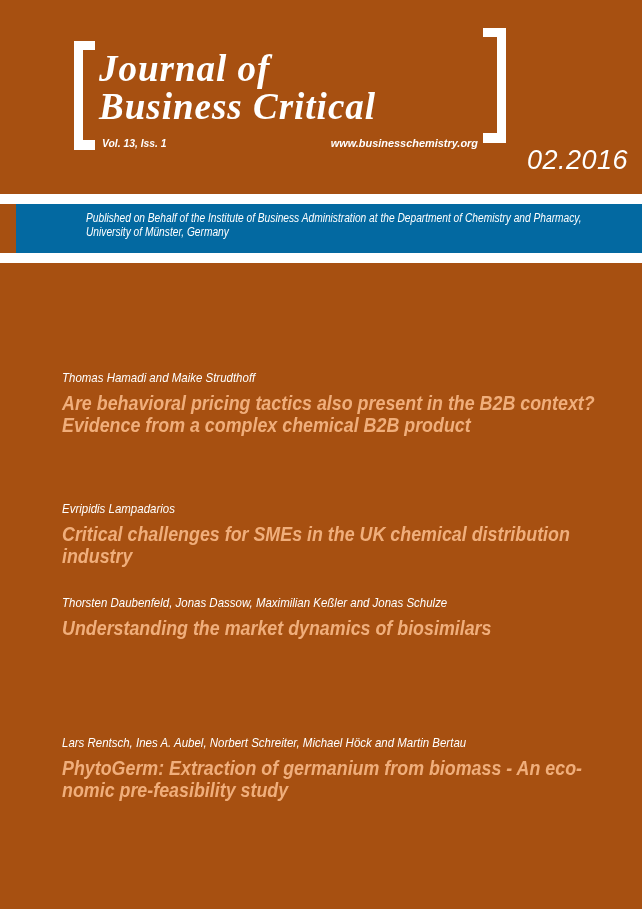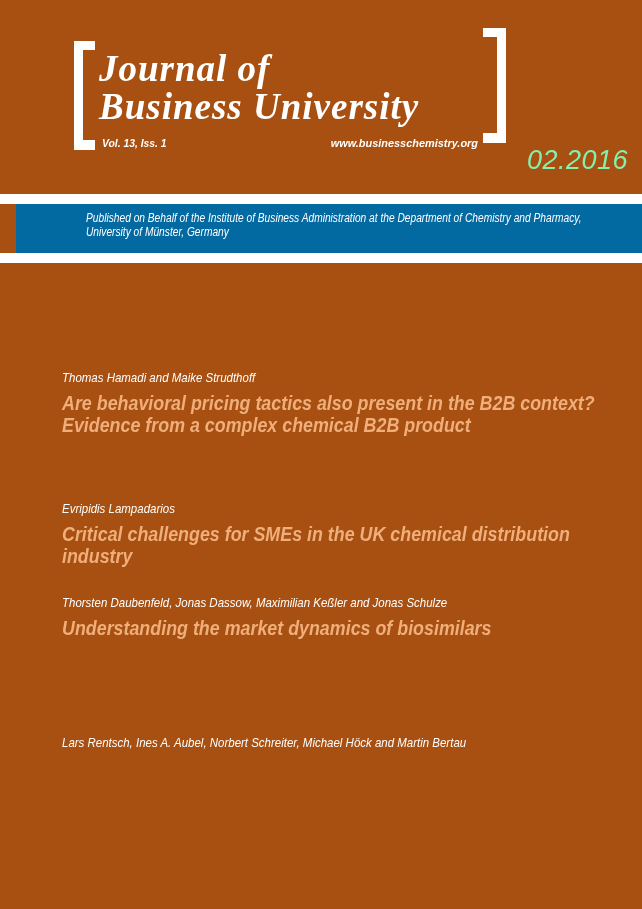--- a/index.html
+++ b/index.html
@@ -49,21 +49,21 @@
   }
   .website {
     position: absolute; left: 300px; top: 137px; width: 178px;
     font-size: 11.5px; font-weight: bold; color: #fff;
     text-align: right;
     transform: scaleX(0.95); transform-origin: 100% 0;
     white-space: nowrap;
   }
   .issue-date {
     position: absolute; right: 14px; top: 145px;
-    font-size: 27px; font-weight: 300; color: #86efac;
+    font-size: 27px; font-weight: 300; color: #ffffff;
     letter-spacing: 0.5px;
     white-space: nowrap;
   }
 
   
   .stripe-white-1 { position: absolute; left: 0; top: 194px; width: 642px; height: 10px; background: #fff; }
   .publisher-banner {
     position: absolute; left: 16px; top: 204px; width: 642px; height: 49px;
     background: #0369a1;
     box-sizing: border-box;
@@ -104,21 +104,21 @@
 <body>
 
 <div class="page">
 
   <header>
     <div class="bracket-left"></div>
     <div class="bracket-right"></div>
 
     <div class="logo-text">
       <div>Journal of</div>
-      <div>Business University</div>
+      <div>Business Critical</div>
     </div>
 
     <div class="vol-issue">Vol. 13, Iss. 1</div>
     <div class="website">www.businesschemistry.org</div>
     <div class="issue-date">02.2016</div>
   </header>
 
   <div class="stripe-white-1"></div>
   <div class="publisher-banner">
     <div class="condense">
@@ -148,16 +148,20 @@
 
     <article class="toc-item toc-item-3">
       <div class="authors condense">Thorsten Daubenfeld, Jonas Dassow, Maximilian Keßler and Jonas Schulze</div>
       <div class="title">
         <span class="title-line condense">Understanding the market dynamics of biosimilars</span>
       </div>
     </article>
 
     <article class="toc-item toc-item-4">
       <div class="authors condense">Lars Rentsch, Ines A. Aubel, Norbert Schreiter, Michael Höck and Martin Bertau</div>
+      <div class="title">
+        <span class="title-line condense">PhytoGerm: Extraction of germanium from biomass - An eco-</span>
+        <span class="title-line condense">nomic pre-feasibility study</span>
+      </div>
     </article>
 
   </main>
 </div>
 
 </body></html>

